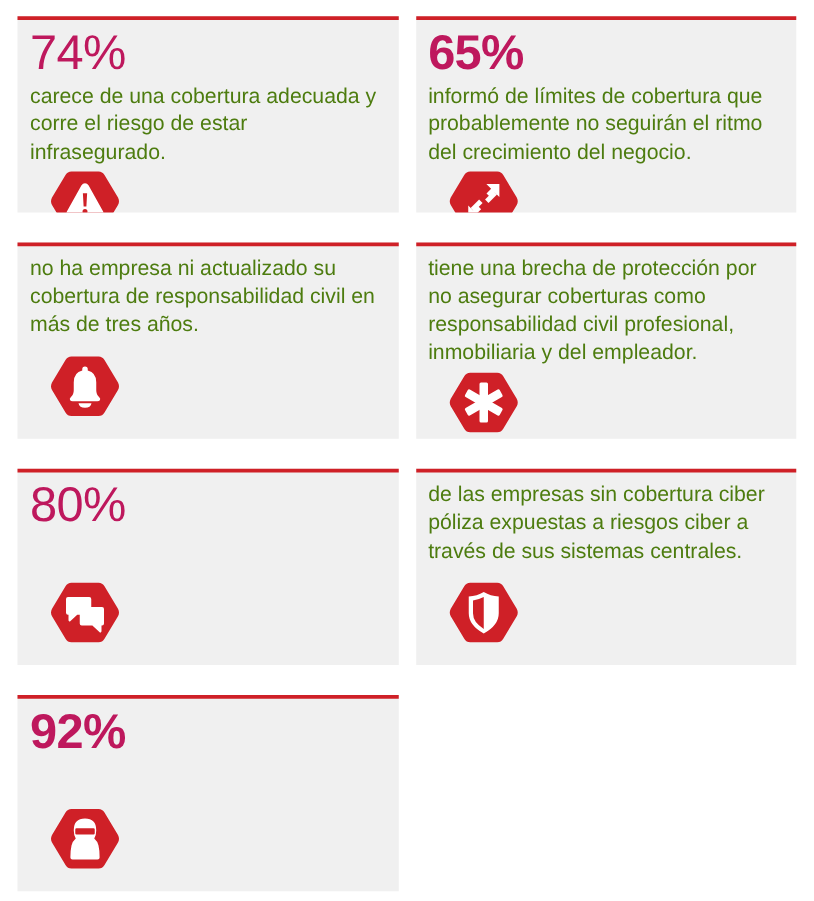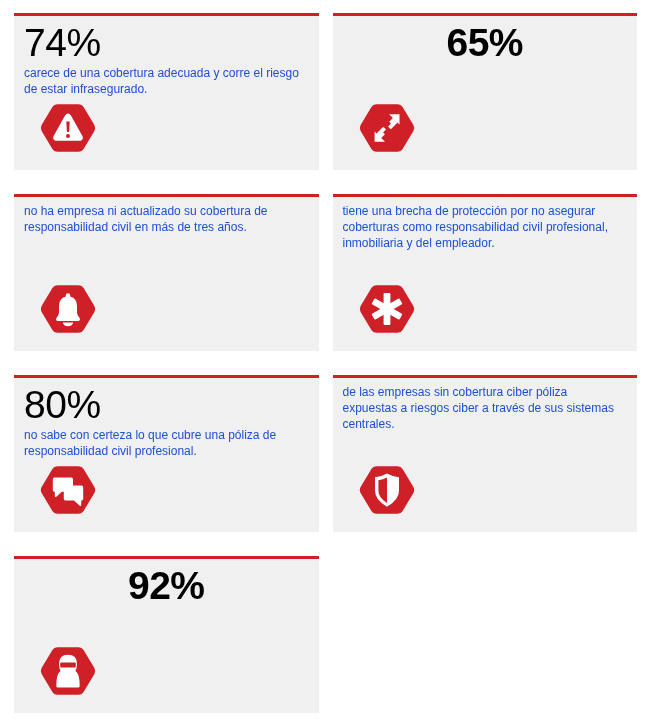--- a/index.html
+++ b/index.html
@@ -31,31 +31,31 @@
     background: #f0f0f0;
     border-top: 3px solid #cf2027;
     padding: 3px 0 0 0;
     display: flex;
     flex-direction: column;
     overflow: hidden;
   }
   .stat-value {
     font-size: 39px;
     line-height: 1.0;
-    color: #000000;
+    color: #be185d;
     letter-spacing: -0.5px;
     padding: 4px 10px 0 10px;
     white-space: nowrap;
   }
   .stat-value.w-light { font-weight: 400; }
-  .stat-value.w-bold  { font-weight: 700; text-align: center; }
+  .stat-value.w-bold  { font-weight: 700; }
   .stat-desc {
-    font-size: 12px;
+    font-size: 17px;
     line-height: 1.32;
-    color: #1d4ed8;
+    color: #4d7c0f;
     padding: 4px 14px 0 10px;
   }
   .stat-icon {
     margin-top: auto;
     padding: 0 0 14px 26px;
   }
   .stat-icon svg {
     display: block;
     width: 56px;
     height: 56px;
@@ -70,20 +70,21 @@
       <div class="stat-desc">carece de una cobertura adecuada y corre el riesgo de estar infrasegurado.</div>
       <div class="stat-icon">
         <svg viewBox="0 0 56 56" xmlns="http://www.w3.org/2000/svg">
           <path d="M17.2 4.2 L38.8 4.2 Q42.0 4.2 43.6 7.0 L54.4 25.0 Q56.0 28.0 54.4 31.0 L43.6 49.0 Q42.0 51.8 38.8 51.8 L17.2 51.8 Q14.0 51.8 12.4 49.0 L1.6 31.0 Q0.0 28.0 1.6 25.0 L12.4 7.0 Q14.0 4.2 17.2 4.2 Z" fill="#cf2027"></path>
           <path d="M28 13.5 Q29.8 13.5 30.8 15.2 L42.4 36.0 Q43.4 37.8 42.5 39.3 Q41.6 40.8 39.6 40.8 L16.4 40.8 Q14.4 40.8 13.5 39.3 Q12.6 37.8 13.6 36.0 L25.2 15.2 Q26.2 13.5 28 13.5 Z M26.3 21.5 h3.4 l-0.6 10.6 h-2.2 Z M28 34.1 a2.0 2.0 0 1 1 0 4.0 a2.0 2.0 0 0 1 0-4.0 Z" fill="#ffffff" fill-rule="evenodd"></path>
         </svg>
       </div>
     </div>
     <div class="stat-card">
       <div class="stat-value w-bold">65%</div>
+      <div class="stat-desc">informó de límites de cobertura que probablemente no seguirán el ritmo del crecimiento del negocio.</div>
       <div class="stat-icon">
         <svg viewBox="0 0 56 56" xmlns="http://www.w3.org/2000/svg">
           <path d="M17.2 4.2 L38.8 4.2 Q42.0 4.2 43.6 7.0 L54.4 25.0 Q56.0 28.0 54.4 31.0 L43.6 49.0 Q42.0 51.8 38.8 51.8 L17.2 51.8 Q14.0 51.8 12.4 49.0 L1.6 31.0 Q0.0 28.0 1.6 25.0 L12.4 7.0 Q14.0 4.2 17.2 4.2 Z" fill="#cf2027"></path>
           <g fill="#ffffff">
             <path d="M40.5 14.2 L40.5 24.6 L36.6 20.7 L32.9 24.4 L30.2 21.7 L33.9 18.0 L30.1 14.2 Z"></path>
             <rect x="29.0" y="22.6" width="9.6" height="3.9" transform="rotate(-45 33.8 24.5)"></rect>
             <path d="M15.6 41.8 L15.6 31.4 L19.5 35.3 L23.2 31.6 L25.9 34.3 L22.2 38.0 L26.0 41.8 Z"></path>
             <rect x="17.5" y="29.5" width="9.6" height="3.9" transform="rotate(-45 22.3 31.5)"></rect>
           </g>
         </svg>
@@ -106,21 +107,20 @@
           <g fill="#ffffff">
             <rect x="24.6" y="12.0" width="6.8" height="32.0" rx="1.2"></rect>
             <rect x="24.6" y="12.0" width="6.8" height="32.0" rx="1.2" transform="rotate(60 28 28)"></rect>
             <rect x="24.6" y="12.0" width="6.8" height="32.0" rx="1.2" transform="rotate(120 28 28)"></rect>
           </g>
         </svg>
       </div>
     </div>
     <div class="stat-card">
       <div class="stat-value w-light">80%</div>
-      <div class="stat-desc">no sabe con certeza lo que cubre una póliza de responsabilidad civil profesional.</div>
       <div class="stat-icon">
         <svg viewBox="0 0 56 56" xmlns="http://www.w3.org/2000/svg">
           <path d="M17.2 4.2 L38.8 4.2 Q42.0 4.2 43.6 7.0 L54.4 25.0 Q56.0 28.0 54.4 31.0 L43.6 49.0 Q42.0 51.8 38.8 51.8 L17.2 51.8 Q14.0 51.8 12.4 49.0 L1.6 31.0 Q0.0 28.0 1.6 25.0 L12.4 7.0 Q14.0 4.2 17.2 4.2 Z" fill="#cf2027"></path>
           <g fill="#ffffff">
             <path d="M14.4 15.5 h17.0 q1.6 0 1.6 1.6 v11.0 q0 1.6 -1.6 1.6 h-9.6 l-5.4 5.0 q-0.7 0.6 -1.2 0.3 q-0.4 -0.3 -0.4 -1.1 v-4.2 h-0.4 q-1.6 0 -1.6 -1.6 V17.1 q0 -1.6 1.6 -1.6 Z"></path>
             <path d="M25.4 23.6 h16.2 q1.6 0 1.6 1.6 v11.6 q0 1.6 -1.6 1.6 h-0.4 v4.4 q0 0.8 -0.5 1.1 q-0.5 0.3 -1.2 -0.3 l-5.6 -5.2 h-8.5 q-1.6 0 -1.6 -1.6 V25.2 q0 -1.6 1.6 -1.6 Z"></path>
           </g>
         </svg>
       </div>
     </div>

